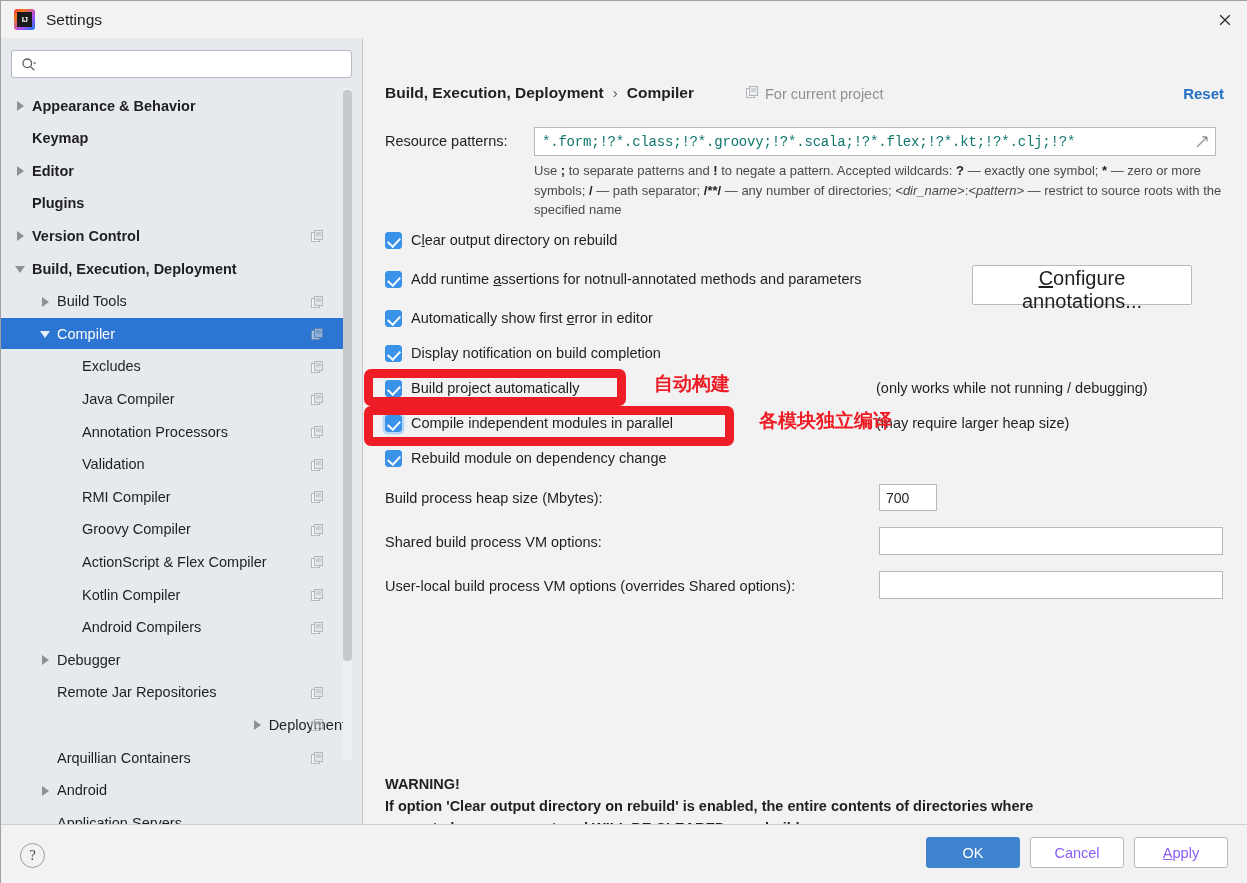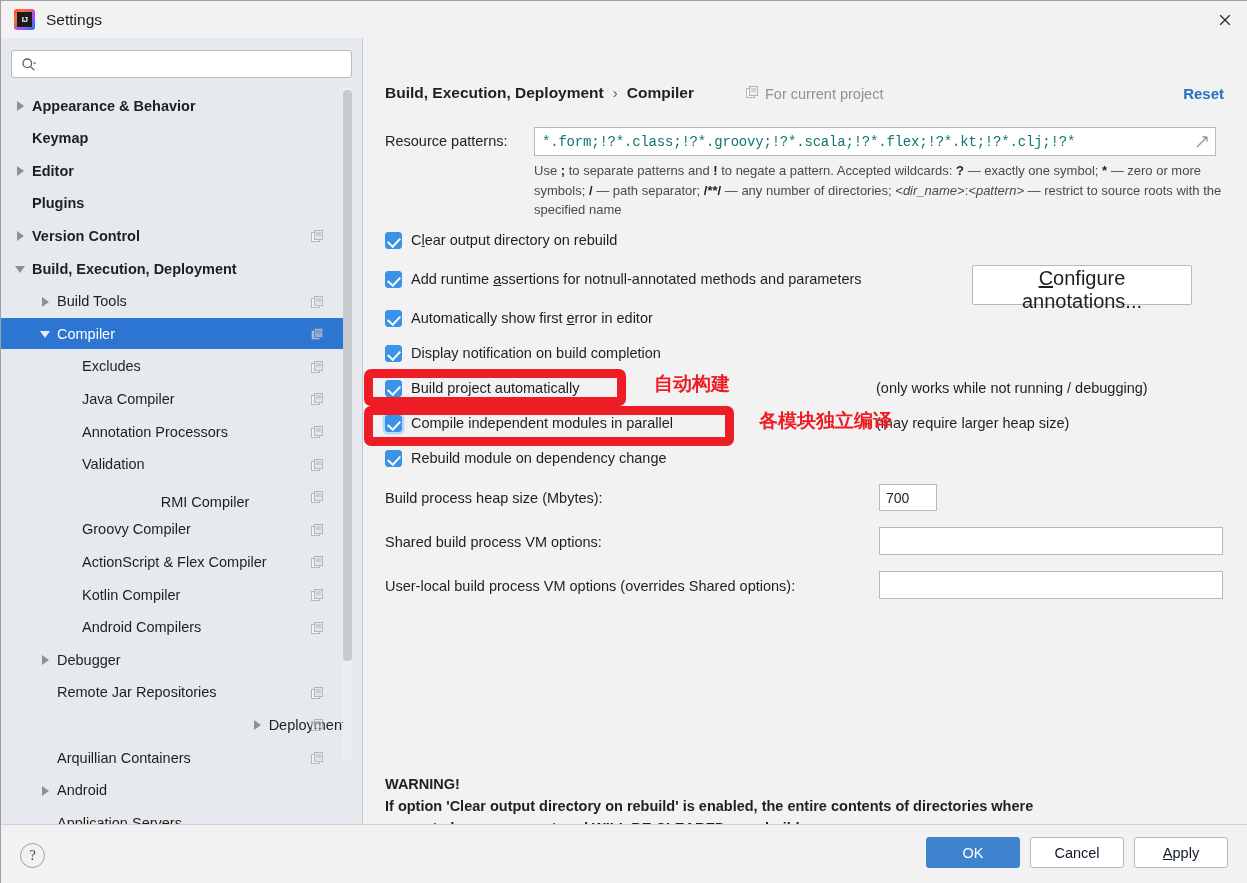--- a/index.html
+++ b/index.html
@@ -294,21 +294,21 @@
     cursor: pointer;
     font-family: "Liberation Serif", serif;
   }
   .dlg-btn {
     position: absolute; top: 836px;
     height: 31px;
     background: #ffffff;
     border: 1px solid #b6b9bd;
     border-radius: 3px;
     font-family: "Liberation Sans", sans-serif;
-    font-size: 14.5px; color: #0f172a;
+    font-size: 14.5px; color: #8b5cf6;
     cursor: pointer;
   }
   .dlg-btn.primary {
     background: #3f82cd; border-color: #3f82cd; color: #ffffff;
   }
   .dlg-btn u { text-decoration: underline; }
 </style>
 </head>
 <body>
 
@@ -414,21 +414,21 @@
         </div>
         <div class="tree-item" style="top: 360.6px; padding-left: 63px;">
           <span class="tw none"></span>
           <span class="tree-label">Validation</span>
           <span class="proj-ico"><svg width="13" height="13" viewBox="0 0 13 13">
               <rect x="0.5" y="2.5" width="8" height="9" fill="#ffffff" stroke="#8b9096" stroke-width="1"></rect>
               <rect x="3.5" y="0.5" width="8" height="9" fill="#dfe3e7" stroke="#8b9096" stroke-width="1"></rect>
               <path d="M5 3 h5 M5 5 h5" stroke="#8b9096" stroke-width="1"></path>
             </svg></span>
         </div>
-        <div class="tree-item" style="top: 393.2px; padding-left: 63px; flex-direction: column;">
+        <div class="tree-item" style="top: 393.2px; padding-left: 63px;">
           <span class="tw none"></span>
           <span class="tree-label">RMI Compiler</span>
           <span class="proj-ico"><svg width="13" height="13" viewBox="0 0 13 13">
               <rect x="0.5" y="2.5" width="8" height="9" fill="#ffffff" stroke="#8b9096" stroke-width="1"></rect>
               <rect x="3.5" y="0.5" width="8" height="9" fill="#dfe3e7" stroke="#8b9096" stroke-width="1"></rect>
               <path d="M5 3 h5 M5 5 h5" stroke="#8b9096" stroke-width="1"></path>
             </svg></span>
         </div>
         <div class="tree-item" style="top: 425.8px; padding-left: 63px;">
           <span class="tw none"></span>

